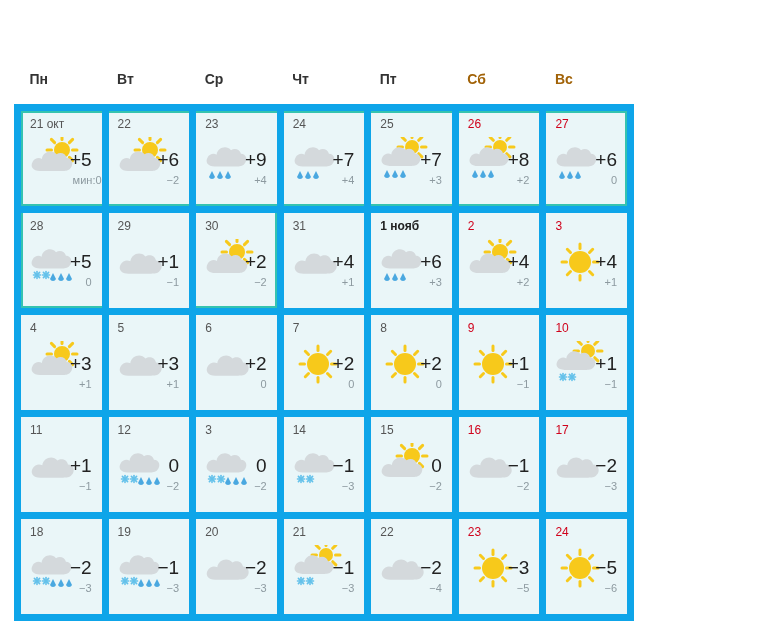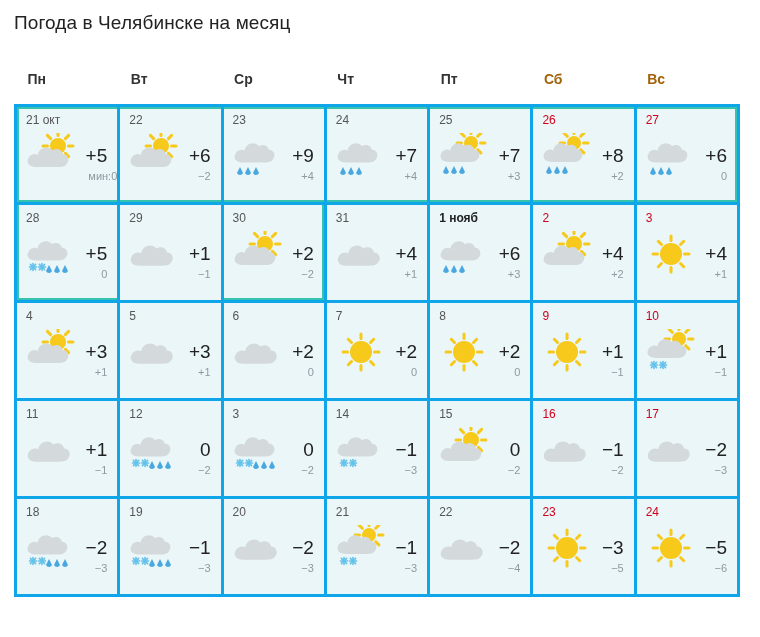--- a/index.html
+++ b/index.html
@@ -23,39 +23,39 @@
     letter-spacing: 0.1px;
   }
   .calendar {
     position: absolute;
     left: 14px;
     top: 54px;
     width: 746px;
   }
   table.cal {
     border-collapse: collapse;
-    width: 726px;
+    width: 620px;
     table-layout: fixed;
   }
   table.cal th {
     font-size: 14px;
     font-weight: bold;
     color: #333333;
     text-align: left;
     padding: 10px 0 10px 12px;
     height: 30px;
     background: #ffffff;
     border: none;
   }
   table.cal th.weekend { color: #a16207; }
   table.cal td {
     width: 106.5px;
     height: 95px;
     vertical-align: top;
-    border: 3px solid #0ea5e9;
+    border: 7px solid #0ea5e9;
     padding: 0;
     position: relative;
     background: #eaf6f8;
   }
   
   td.tint-green  { background: #e6f7ee; }
   td.tint-green2 { background: #e9f8f1; }
   td.tint-blue   { background: #e8f5fa; }
   td.tint-blue2  { background: #e4f2f8; }
   td.tint-lblue  { background: #e9f6fb; }
@@ -106,21 +106,20 @@
     color: #8d9aa0;
   }
   .tempmin.wide { right: 0; }
   svg { display: block; }
 </style>
 </head>
 <body>
 
 <div id="page">
 
-  <div class="page-title">Погода в Челябинске на месяц</div>
 
   <div class="calendar">
     <table class="cal">
       <thead>
         <tr id="hdr-row">
             <th class="">Пн</th>
             <th class="">Вт</th>
             <th class="">Ср</th>
             <th class="">Чт</th>
             <th class="">Пт</th>

